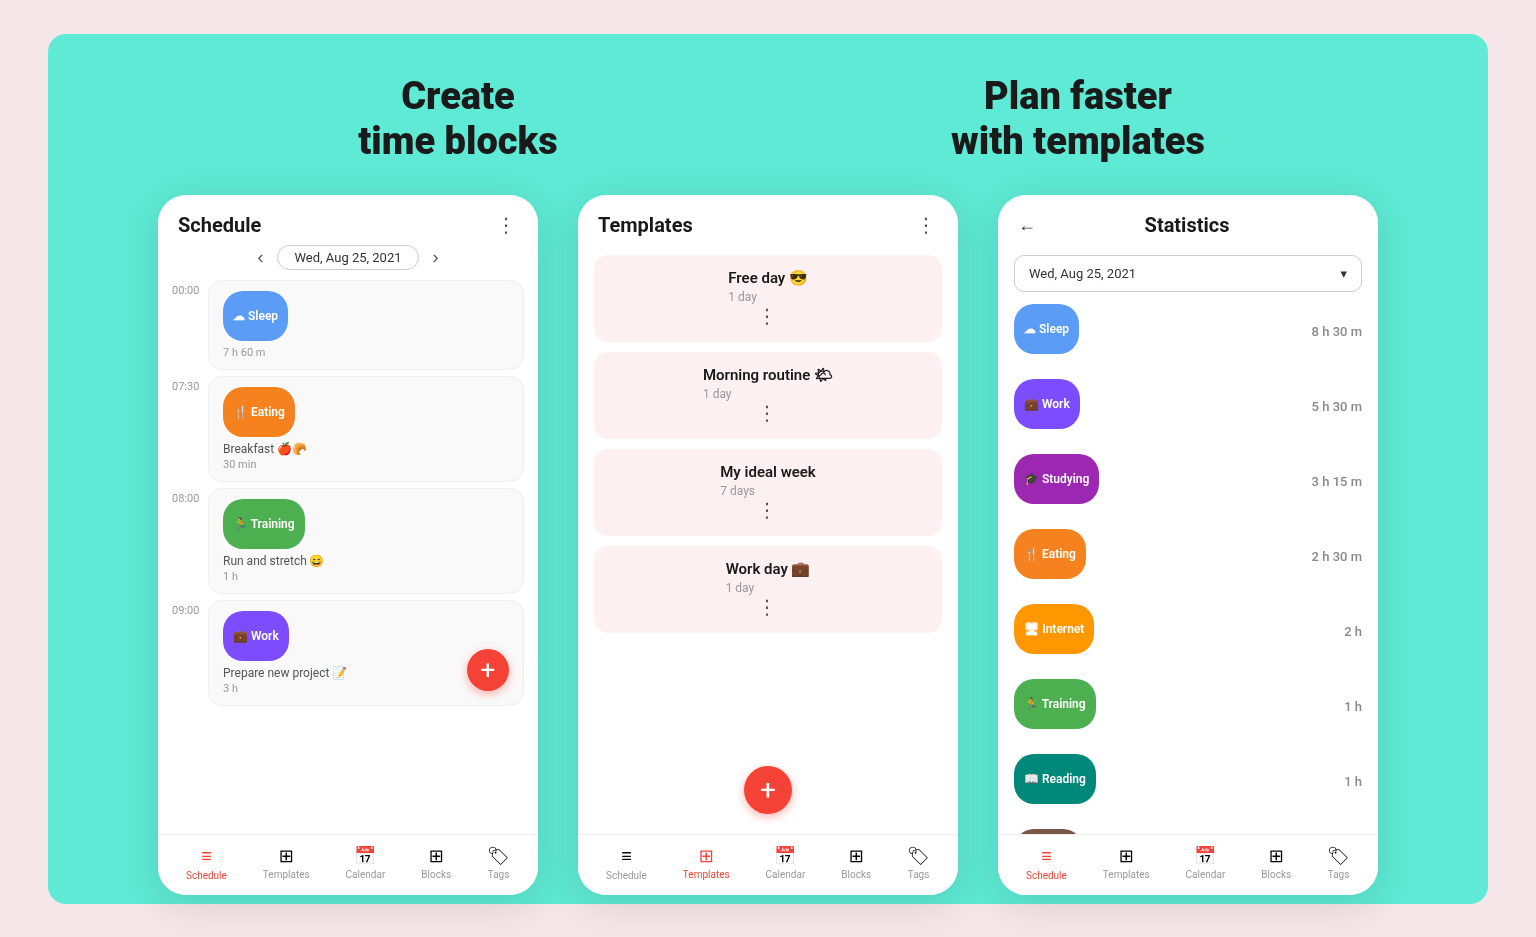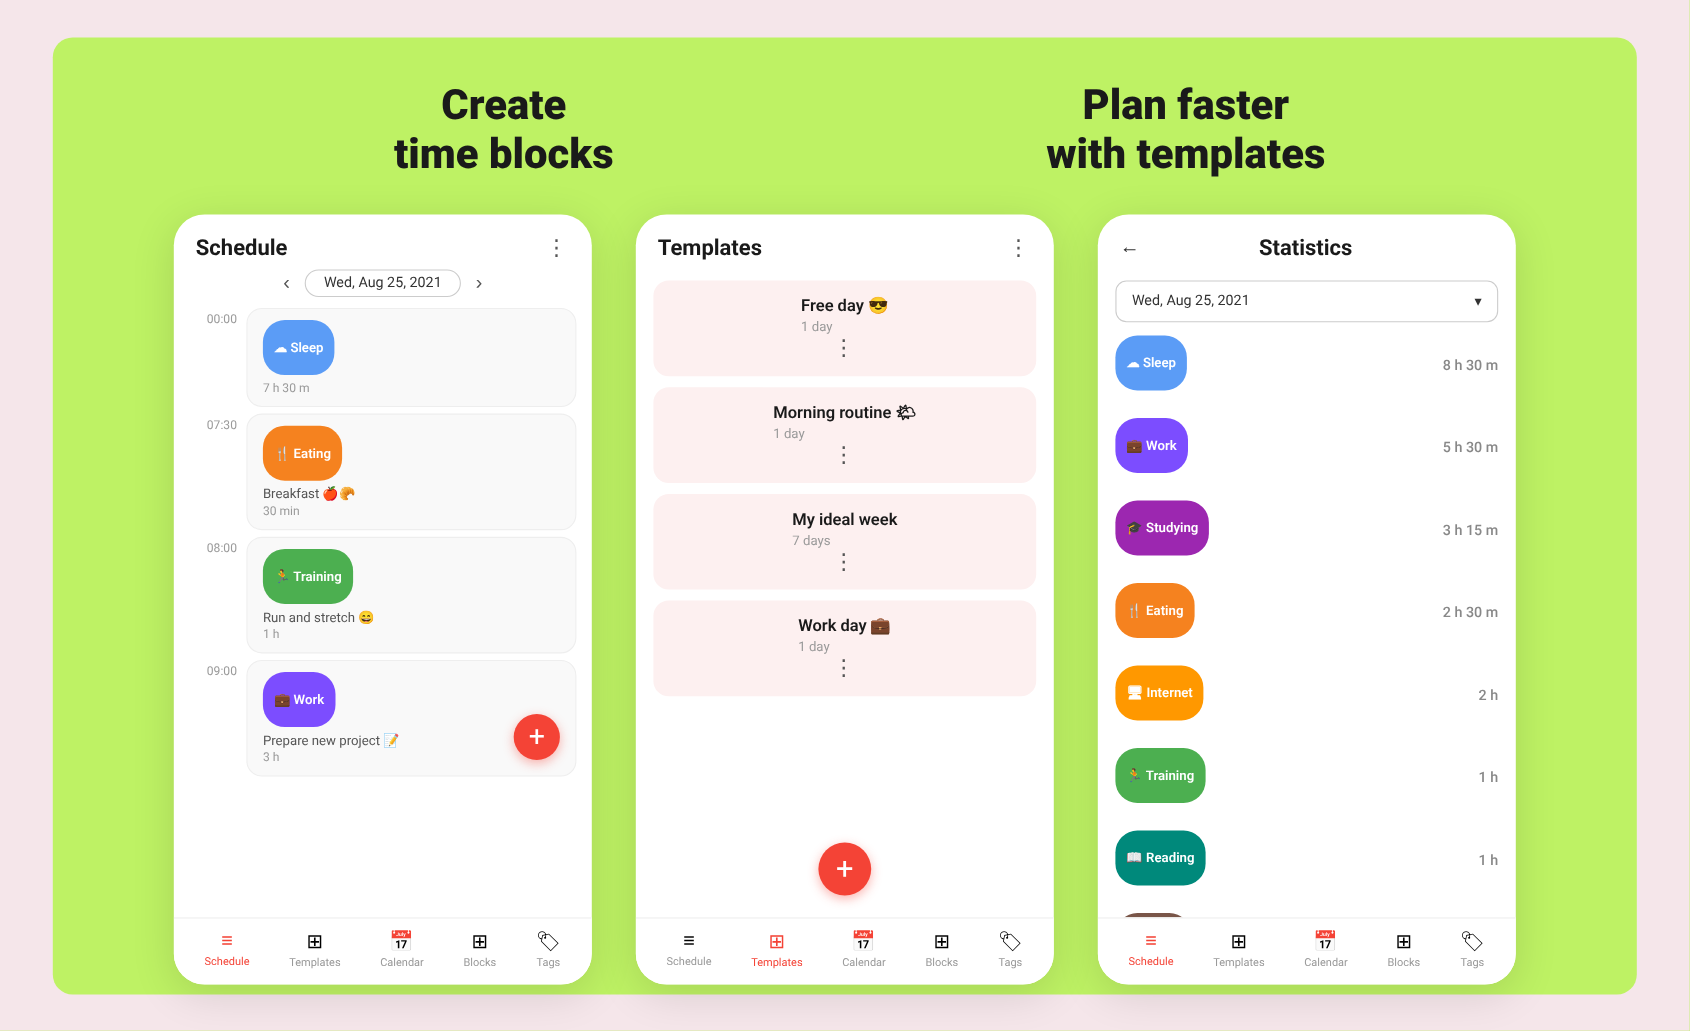--- a/index.html
+++ b/index.html
@@ -7,21 +7,21 @@
       background: #f5e6ea;
       font-family: -apple-system, BlinkMacSystemFont, 'Segoe UI', Roboto, sans-serif;
       width: 1536px;
       height: 937px;
       display: flex;
       align-items: center;
       justify-content: center;
       overflow: hidden;
     }
     .outer-wrapper {
-      background: #bef264;
+      background: #5eead4;
       border-radius: 18px;
       width: 1440px;
       height: 870px;
       display: flex;
       flex-direction: column;
       align-items: center;
       padding: 0 40px 30px 40px;
     }
     .headlines {
       display: flex;
@@ -92,21 +92,20 @@
       border-radius: 20px;
       padding: 4px 16px;
       font-size: 13px;
       color: #333;
       background: #fff;
     }
     .schedule-body {
       flex: 1;
       overflow: hidden;
       padding: 0 14px;
-      margin-left: 16px;
     }
     .time-row {
       display: flex;
       align-items: flex-start;
       margin-bottom: 6px;
     }
     .time-label {
       font-size: 11px;
       color: #999;
       width: 36px;
@@ -284,21 +283,21 @@
         <button class="date-nav-btn">‹</button>
         <div class="date-pill">Wed, Aug 25, 2021</div>
         <button class="date-nav-btn">›</button>
       </div>
       <div class="schedule-body">
 
         <div class="time-row">
           <span class="time-label">00:00</span>
           <div class="block-card">
             <div class="block-tag tag-sleep">☁ Sleep</div>
-            <div class="block-duration">7 h 30 m</div>
+            <div class="block-duration">7 h 60 m</div>
           </div>
         </div>
 
         <div class="time-row">
           <span class="time-label">07:30</span>
           <div class="block-card">
             <div class="block-tag tag-eating">🍴 Eating</div>
             <div class="block-desc">Breakfast 🍎🥐</div>
             <div class="block-duration">30 min</div>
           </div>

